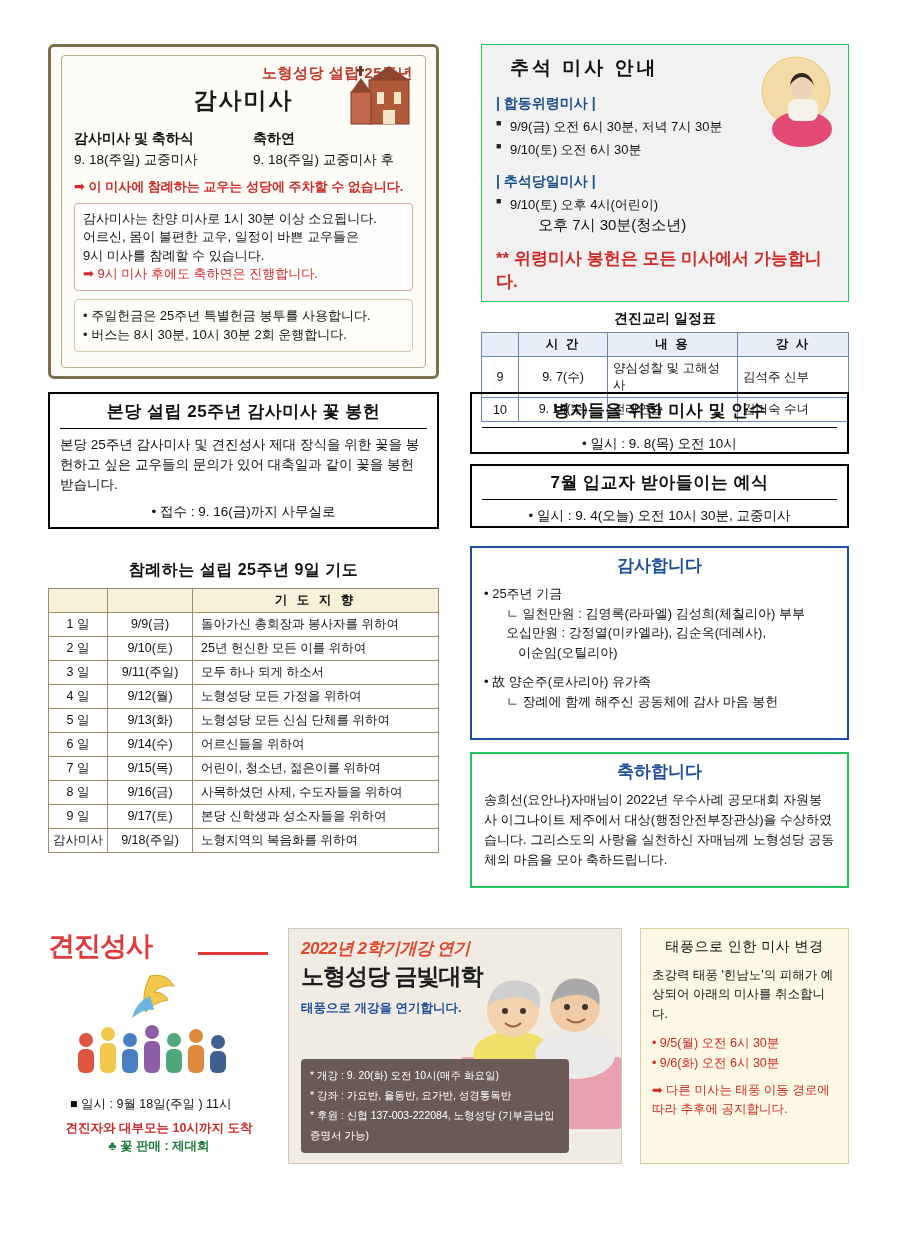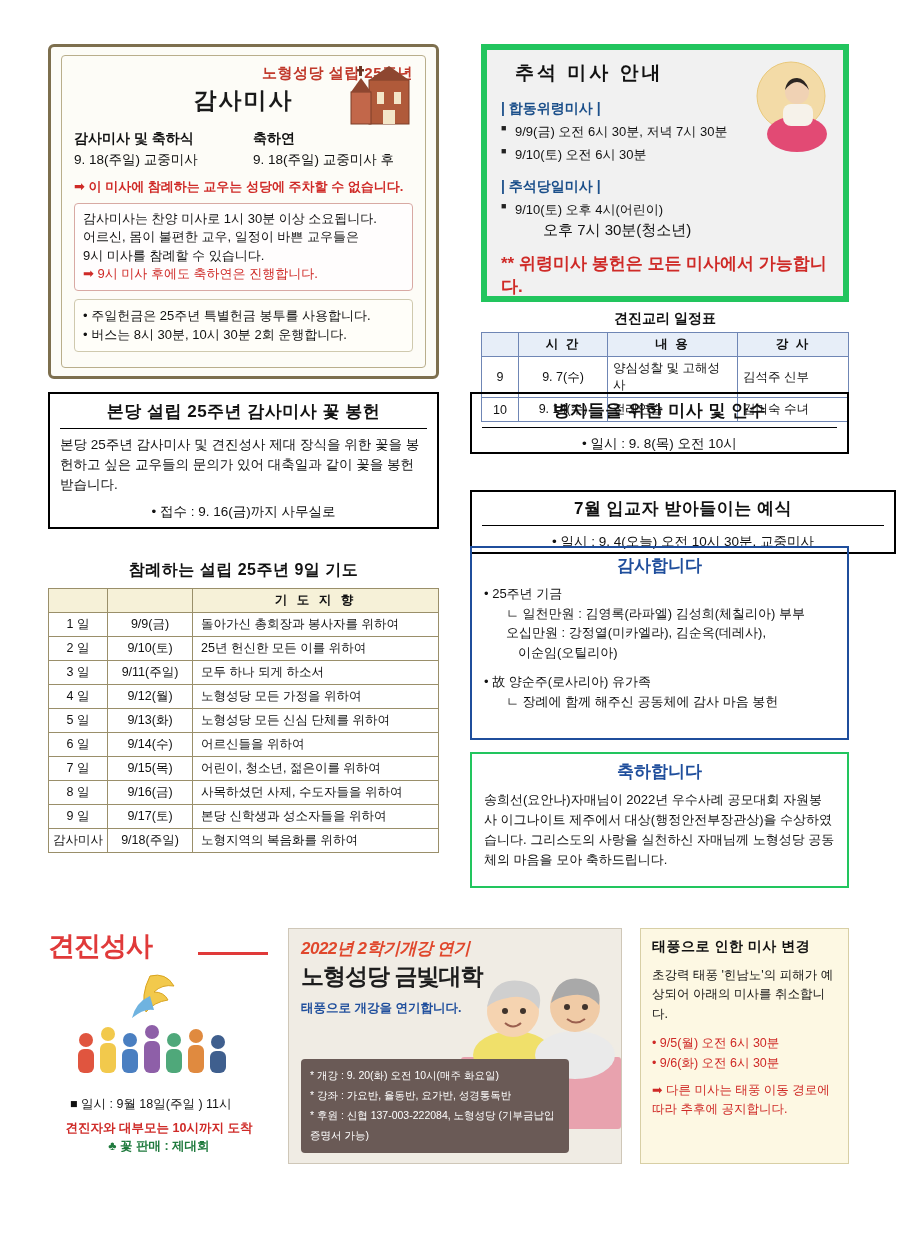--- a/index.html
+++ b/index.html
@@ -36,21 +36,21 @@
     margin-top:7px;border:1px solid #d8a9a3;border-radius:4px;padding:6px 8px;
     font-size:13px;line-height:1.42;background:#fffdfd;
   }
   .note-box .red{color:#cf2a27;}
   .bullets{margin-top:8px;border:1px solid #cfc9ae;border-radius:4px;padding:6px 8px;font-size:13px;line-height:1.5;background:#fffef9;}
   .bullets div{text-indent:-11px;padding-left:11px;}
 
   
   #box-chuseok{
     left:481px;top:44px;width:368px;height:258px;
-    background:#f1f1f1;border:6px solid #22c55e;padding:10px 14px;
+    background:#f1f1f1;border:1px solid #22c55e;padding:10px 14px;
   }
   #box-chuseok h2{margin:0;font-size:19px;font-weight:bold;letter-spacing:3px;text-align:left;padding-left:14px;}
   .hanbok{position:absolute;right:8px;top:6px;width:88px;height:96px;}
   .sect-label{font-size:14px;font-weight:bold;color:#1b4f8a;margin-top:14px;}
   .sq-item{font-size:13px;margin-top:5px;padding-left:14px;position:relative;}
   .sq-item::before{content:"■";position:absolute;left:0;top:0;font-size:9px;color:#222;}
   .indent-line{font-size:15px;padding-left:42px;margin-top:2px;}
   .red-note{color:#cf2a27;font-size:17px;font-weight:bold;margin-top:12px;}
 
   
@@ -64,21 +64,21 @@
   
   #box-flower{
     left:48px;top:392px;width:391px;height:137px;border:2px solid #000;padding:6px 10px;
   }
   .blk-title{font-size:17px;font-weight:bold;text-align:center;border-bottom:1.5px solid #000;padding-bottom:5px;letter-spacing:0.5px;}
   .body-txt{font-size:13.5px;line-height:1.48;margin-top:6px;}
   .dot-line{font-size:13.5px;margin-top:8px;text-align:center;}
 
   
   #box-sick{left:470px;top:392px;width:379px;height:62px;border:2px solid #000;padding:5px 10px;}
-  #box-enter{left:470px;top:464px;width:426px;height:64px;border:2px solid #000;padding:5px 10px;margin-top:26px;}
+  #box-enter{left:470px;top:464px;width:379px;height:64px;border:2px solid #000;padding:5px 10px;}
   .one-line{font-size:13.5px;margin-top:7px;text-align:center;}
 
   
   #prayer-wrap{left:48px;top:560px;width:391px;}
   #prayer-wrap .cap{text-align:center;font-size:16px;font-weight:bold;margin-bottom:7px;letter-spacing:0.5px;}
   table.prayer{border-collapse:collapse;width:100%;font-size:12.5px;}
   table.prayer th,table.prayer td{border:1px solid #9a8f6a;padding:3px 4px;}
   table.prayer thead th{background:#f6f1d8;letter-spacing:3px;}
   table.prayer td.c1{text-align:center;width:50px;}
   table.prayer td.c2{text-align:center;width:76px;}
@@ -107,21 +107,21 @@
   .pu-head{padding:8px 10px 0 12px;}
   .pu-l1{color:#e0472c;font-size:17px;font-weight:bold;font-style:italic;letter-spacing:-0.5px;}
   .pu-l2{color:#1d1d1d;font-size:23px;font-weight:bold;letter-spacing:-1px;margin-top:1px;}
   .pu-l3{color:#1f4e9c;font-size:12.5px;font-weight:bold;margin-top:8px;}
   .pu-dark{position:absolute;left:12px;bottom:10px;width:250px;background:#6a5a56;color:#fff;border-radius:4px;padding:7px 9px;font-size:10.5px;line-height:1.9;}
   .pu-people{position:absolute;right:4px;top:34px;width:150px;height:120px;}
   .pu-pink{position:absolute;right:0;bottom:34px;width:160px;height:72px;background:#e8a2ae;border-radius:3px;}
 
   
   #box-typhoon{left:640px;top:928px;width:209px;height:236px;background:#fdf8e3;border:1px solid #d8cfa5;padding:9px 11px;}
-  .ty-title{font-size:14px;font-weight:bold;letter-spacing:0.5px;}
+  .ty-title{font-size:14px;font-weight:normal;text-align:center;letter-spacing:0.5px;}
   .ty-body{font-size:12.5px;line-height:1.55;margin-top:10px;}
   .ty-red{color:#cf2a27;font-size:12.5px;line-height:1.55;margin-top:10px;}
 </style>
 </head>
 <body>
 
 <div class="abs" id="box-thanks">
   <div class="inner">
     <svg class="church-ico" viewBox="0 0 80 72">
       <rect x="30" y="22" width="40" height="44" fill="#b05a3a" stroke="#7d3f28"></rect>

